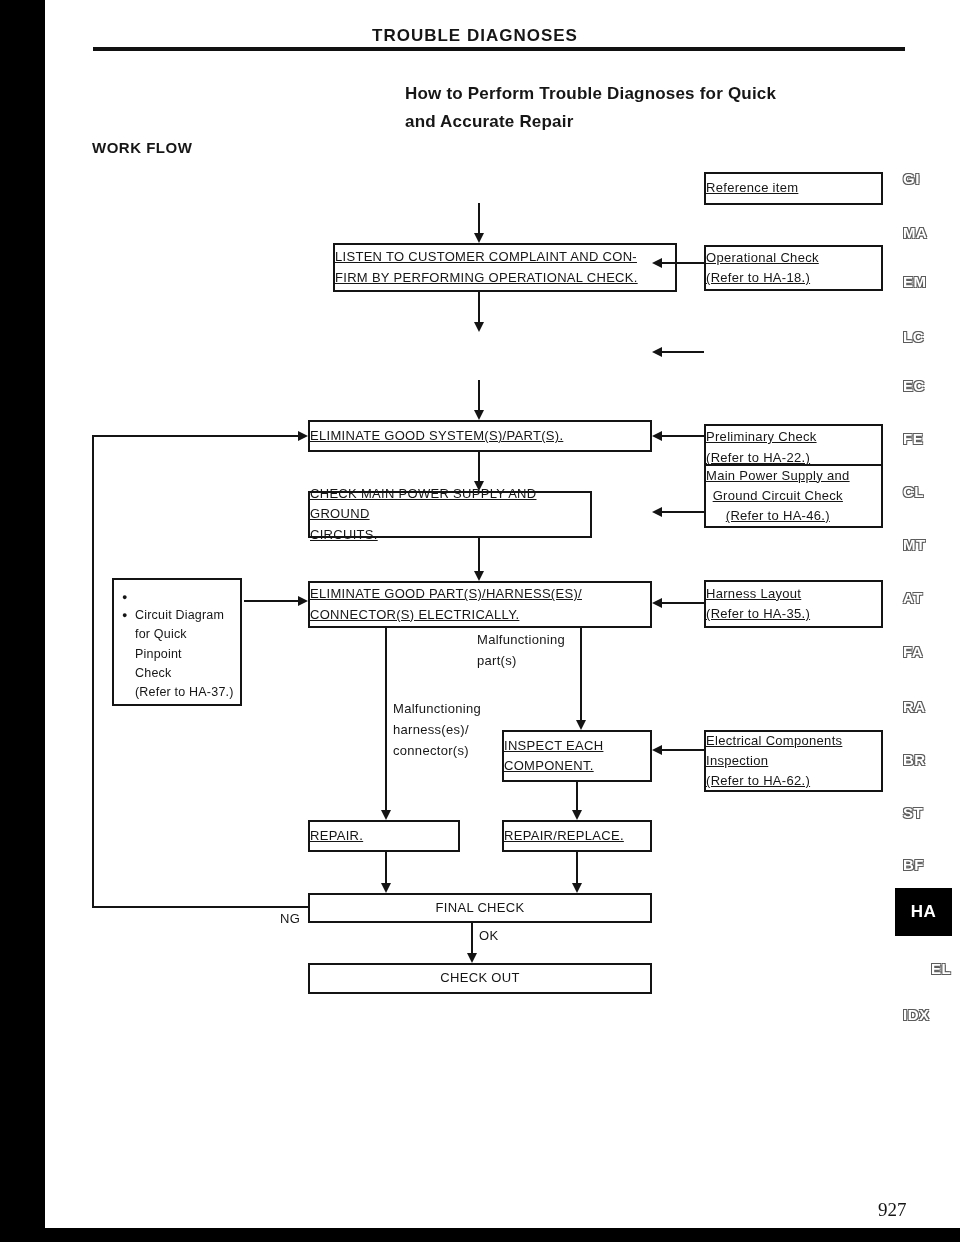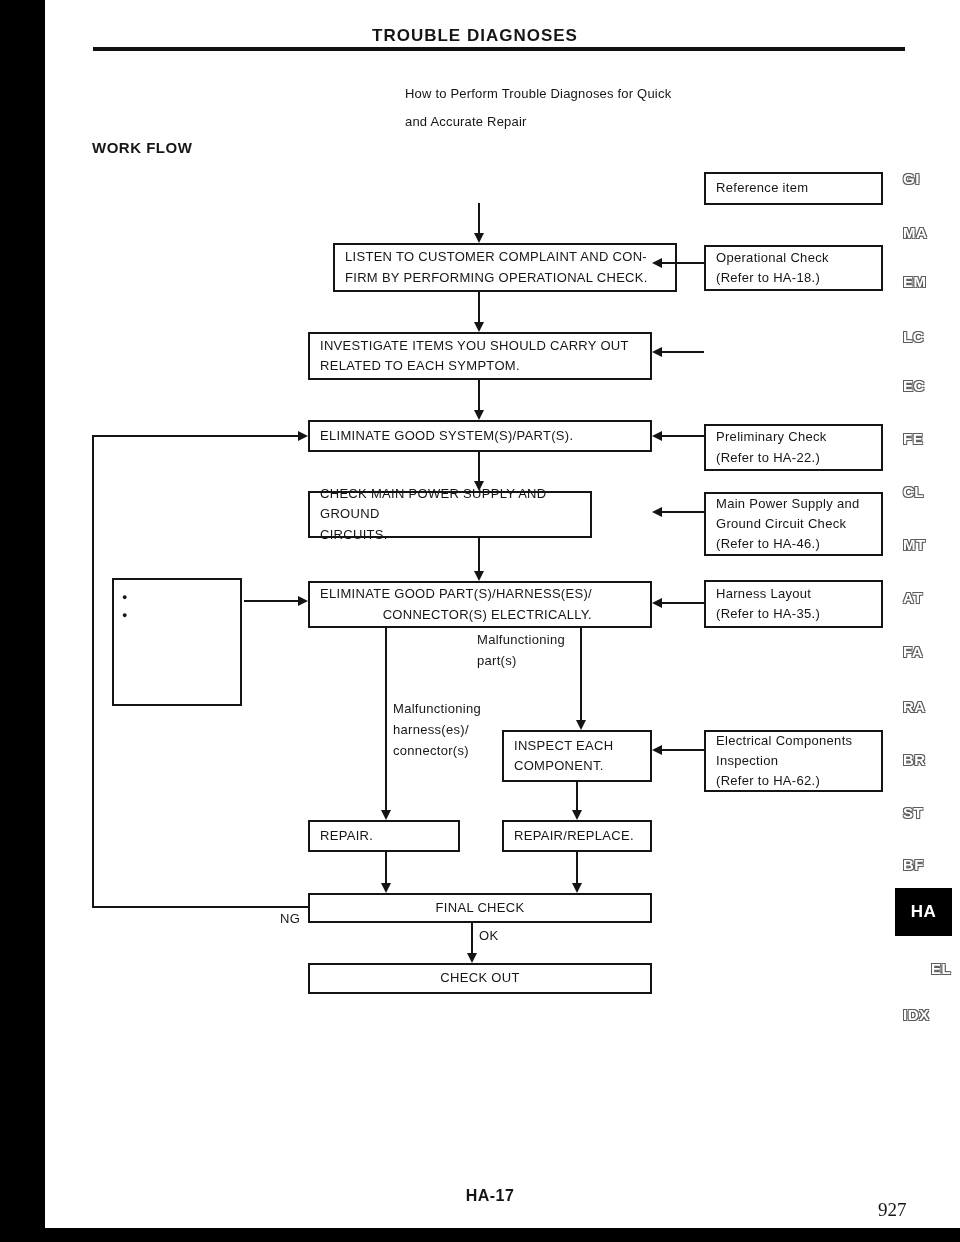--- a/index.html
+++ b/index.html
@@ -7,28 +7,28 @@
     position:relative;width:960px;height:1242px;background:#ffffff;
     font-family:"Liberation Sans", sans-serif;color:#161616;overflow:hidden;
     margin:0 auto;
   }
   .sidebar{position:absolute;left:0;top:0;width:45px;height:1242px;background:#000;}
   .bottombar{position:absolute;left:0;top:1228px;width:960px;height:14px;background:#000;z-index:3;}
 
   .doc-title{position:absolute;left:45px;top:26px;width:860px;text-align:center;
     font-size:17px;font-weight:bold;letter-spacing:1px;}
   .title-rule{position:absolute;left:93px;top:47px;width:812px;height:4px;background:#111;}
-  .heading{position:absolute;left:405px;top:80px;font-size:13px;font-weight:normal;
+  .heading{position:absolute;left:405px;top:80px;font-size:17px;font-weight:bold;
     line-height:28px;white-space:pre-line;letter-spacing:0.2px;}
   .workflow{position:absolute;left:92px;top:139px;font-size:15px;font-weight:bold;letter-spacing:0.5px;}
 
   .box{position:absolute;border:2px solid #141414;background:#fff;display:flex;align-items:center;
     font-size:13px;line-height:1.55;letter-spacing:0.3px;box-sizing:border-box;}
   .box .txt{white-space:pre-line;}
-  .box.left{padding-left:10px;padding-right:6px;text-align:left;}
+  .box.left{padding-right:6px;text-align:left;text-decoration:underline;}
   .box.center{justify-content:center;text-align:center;}
 
   .notebox{position:absolute;border:2px solid #141414;background:#fff;box-sizing:border-box;
     font-size:12.5px;line-height:1.55;padding:8px 4px 6px 8px;letter-spacing:0.2px;}
   .note-item{display:flex;margin-bottom:1px;}
   .note-item .bullet{width:13px;flex:none;}
   .note-item .txt{white-space:pre-line;}
 
   .vline{position:absolute;width:2px;background:#141414;}
   .hline{position:absolute;height:2px;background:#141414;}
@@ -64,32 +64,28 @@
   <div class="doc-title">TROUBLE DIAGNOSES</div>
   <div class="title-rule"></div>
   <div class="heading">How to Perform Trouble Diagnoses for Quick
 and Accurate Repair</div>
   <div class="workflow">WORK FLOW</div>
 
   <div class="box left" style="left:308px;top:243px;width:344px;height:49px;margin-left:25px;">
       <span class="txt">LISTEN TO CUSTOMER COMPLAINT AND CON-
 FIRM BY PERFORMING OPERATIONAL CHECK.</span>
     </div>
-  <div class="box left" style="left:308px;top:332px;width:344px;height:48px;">
-      <span class="txt">INVESTIGATE ITEMS YOU SHOULD CARRY OUT
-RELATED TO EACH SYMPTOM.</span>
-    </div>
   <div class="box left" style="left:308px;top:420px;width:344px;height:32px;">
       <span class="txt">ELIMINATE GOOD SYSTEM(S)/PART(S).</span>
     </div>
   <div class="box left" style="left:308px;top:491px;width:284px;height:47px;">
       <span class="txt">CHECK MAIN POWER SUPPLY AND GROUND
 CIRCUITS.</span>
     </div>
-  <div class="box left" style="left:308px;top:581px;width:344px;height:47px;text-align:right;">
+  <div class="box left" style="left:308px;top:581px;width:344px;height:47px;">
       <span class="txt">ELIMINATE GOOD PART(S)/HARNESS(ES)/
 CONNECTOR(S) ELECTRICALLY.</span>
     </div>
   <div class="box left" style="left:502px;top:730px;width:150px;height:52px;">
       <span class="txt">INSPECT EACH
 COMPONENT.</span>
     </div>
   <div class="box left" style="left:502px;top:820px;width:150px;height:32px;">
       <span class="txt">REPAIR/REPLACE.</span>
     </div>
@@ -107,41 +103,45 @@
       <span class="txt">Reference item</span>
     </div>
   <div class="box left" style="left:704px;top:245px;width:179px;height:46px;">
       <span class="txt">Operational Check
 (Refer to HA-18.)</span>
     </div>
   <div class="box left" style="left:704px;top:424px;width:179px;height:47px;">
       <span class="txt">Preliminary Check
 (Refer to HA-22.)</span>
     </div>
-  <div class="box left" style="left:704px;top:492px;width:179px;height:64px;">
+  <div class="box left" style="left:704px;top:464px;width:179px;height:64px;text-align:center;">
       <span class="txt">Main Power Supply and
 Ground Circuit Check
 (Refer to HA-46.)</span>
     </div>
   <div class="box left" style="left:704px;top:580px;width:179px;height:48px;">
       <span class="txt">Harness Layout
 (Refer to HA-35.)</span>
     </div>
   <div class="box left" style="left:704px;top:730px;width:179px;height:62px;">
       <span class="txt">Electrical Components
 Inspection
 (Refer to HA-62.)</span>
     </div>
 
   <div class="notebox" style="left:112px;top:578px;width:130px;height:128px;">
     <div class="note-item">
       <span class="bullet" style="font-size:9px;padding-top:3px;">●</span>
     </div>
     <div class="note-item">
       <span class="bullet" style="font-size:9px;padding-top:3px;">●</span>
+      <span class="txt">Circuit Diagram
+for Quick Pinpoint
+Check
+(Refer to HA-37.)</span>
     </div>
   </div>
 
   <div class="vline" style="left:478px;top:203px;height:31px;"></div>
   <div class="arrow-down" style="left:474px;top:233px;"></div>
   <div class="vline" style="left:478px;top:292px;height:31px;"></div>
   <div class="arrow-down" style="left:474px;top:322px;"></div>
   <div class="vline" style="left:478px;top:380px;height:31px;"></div>
   <div class="arrow-down" style="left:474px;top:410px;"></div>
   <div class="vline" style="left:478px;top:452px;height:30px;"></div>
@@ -206,16 +206,15 @@
   <div class="tab" style="top:589px;">AT</div>
   <div class="tab" style="top:643px;">FA</div>
   <div class="tab" style="top:698px;">RA</div>
   <div class="tab" style="top:751px;">BR</div>
   <div class="tab" style="top:804px;">ST</div>
   <div class="tab" style="top:856px;">BF</div>
   <div class="tab active">HA</div>
   <div class="tab" style="top:960px;margin-left:28px;">EL</div>
   <div class="tab" style="top:1006px;">IDX</div>
 
-  <div class="page-code">HA-17</div>
   <div class="page-number">927</div>
 
 </div>
 
 </body></html>

